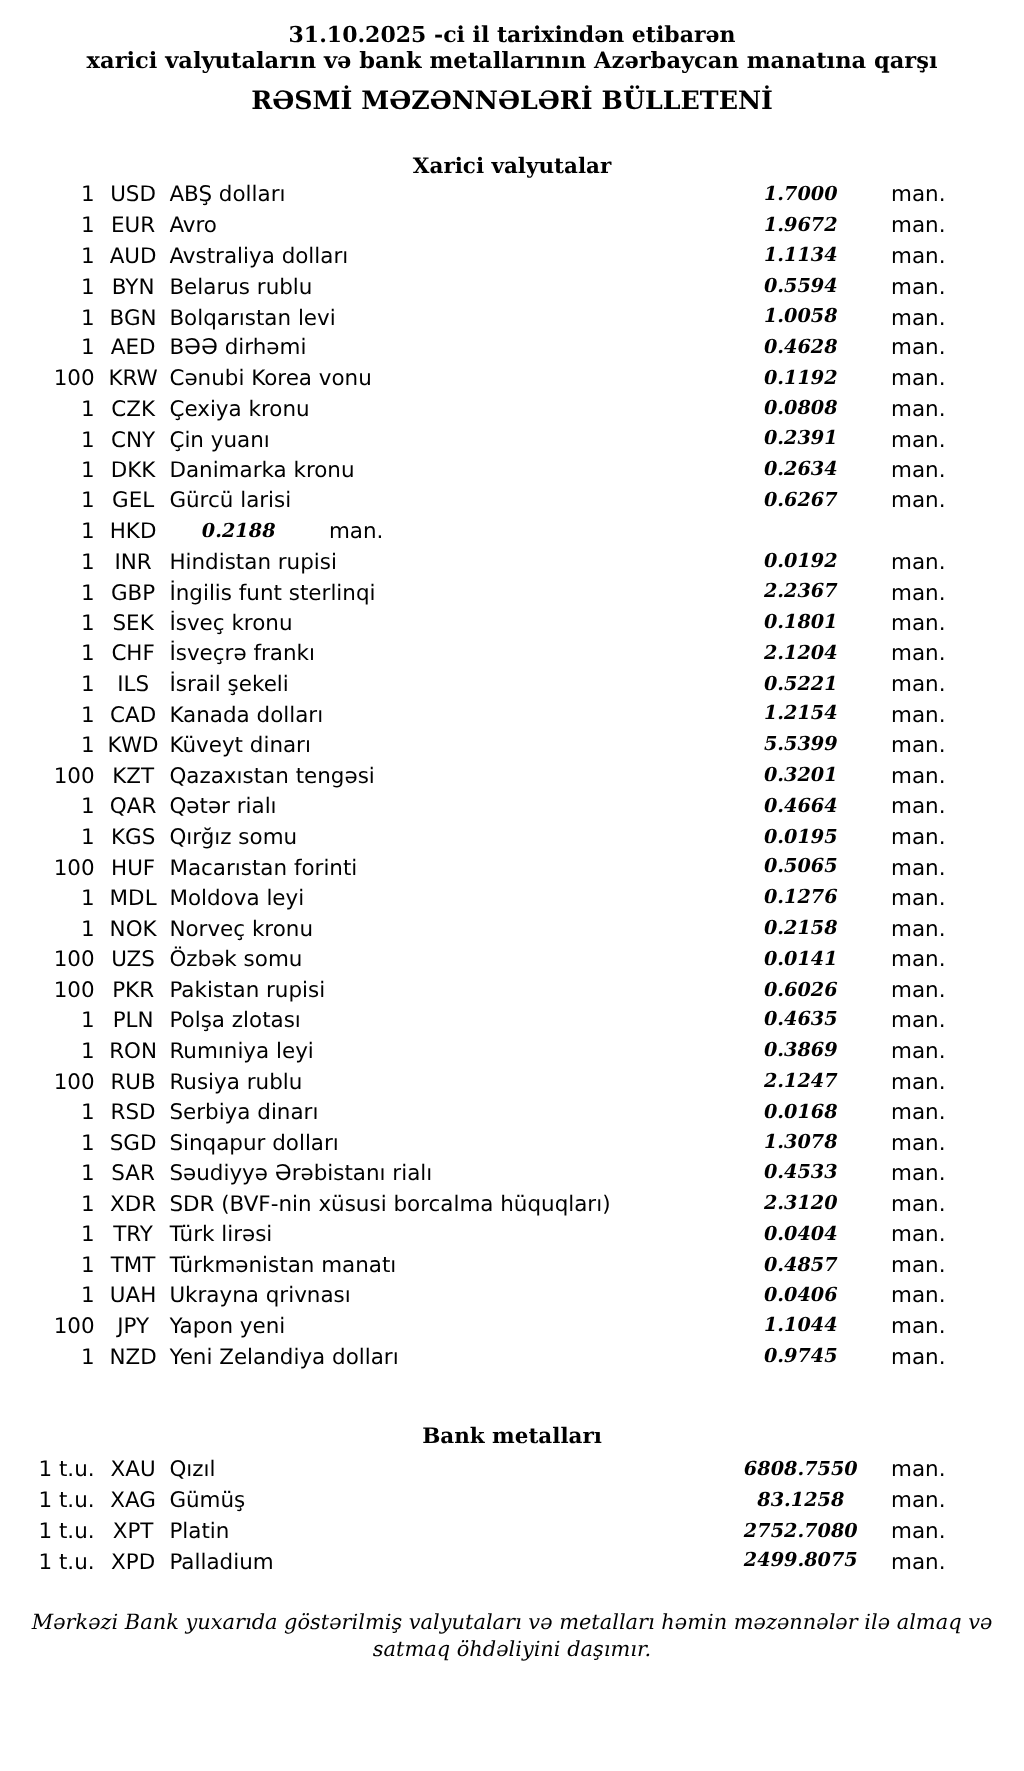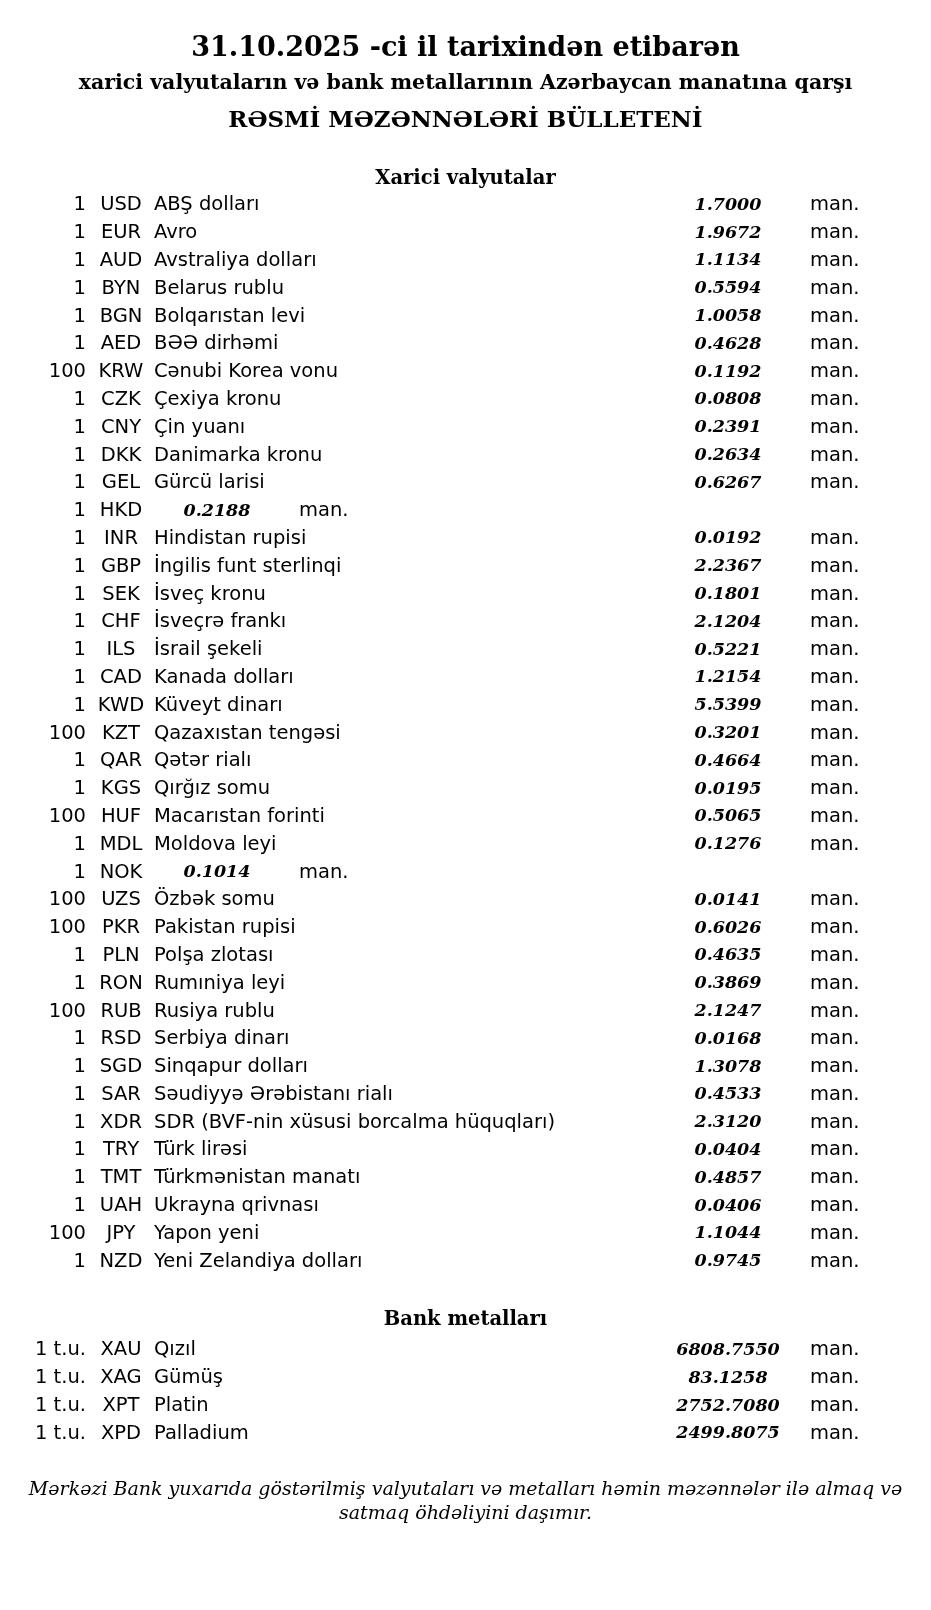--- a/index.html
+++ b/index.html
@@ -14,29 +14,29 @@
     color: #000000;
     font-family: "DejaVu Sans", sans-serif;
     -webkit-font-smoothing: antialiased;
   }
   .serifbold {
     font-family: "DejaVu Serif", "Liberation Serif", serif;
     font-weight: 700;
     text-align: center;
   }
   .doc-title    { font-size: 27px;   line-height: 32px; margin-top: 52px; }
-  .doc-date     { font-size: 27px;   line-height: 22px; margin-top: 36px; }
-  .doc-subtitle { font-size: 20.5px; line-height: 23px; margin-top: 13px; }
+  .doc-date     { font-size: 20px;   line-height: 22px; margin-top: 20px; }
+  .doc-subtitle { font-size: 20.5px; line-height: 23px; margin-top: 2px; }
   .doc-bulletin { font-size: 23px; line-height: 24px; margin-top: 13px; }
   .section-heading {
     font-size: 19.5px;
     line-height: 24px;
   }
   .currencies-heading { margin-top: 35px; }
-  .metals-heading     { margin-top: 33px; }
+  .metals-heading     { margin-top: 47px; }
   .rows { margin-top: 0; }
   .metal-rows { margin-top: 4px; }
   .rate-row {
     display: flex;
     align-items: center;
     height: 27.8px;
     padding-right: 69px;
     box-sizing: border-box;
   }
   .c-amount {
@@ -266,21 +266,22 @@
         <div class="rate-row">
           <span class="c-amount">1</span>
           <span class="c-code">MDL</span>
           <span class="c-name">Moldova leyi</span>
           <span class="c-rate">0.1276</span>
           <span class="c-unit">man.</span>
         </div>
         <div class="rate-row">
           <span class="c-amount">1</span>
           <span class="c-code">NOK</span>
-          <span class="c-rate">0.1014</span>
+          <span class="c-name">Norveç kronu</span>
+          <span class="c-rate">0.2158</span>
           <span class="c-unit">man.</span>
         </div>
         <div class="rate-row">
           <span class="c-amount">100</span>
           <span class="c-code">UZS</span>
           <span class="c-name">Özbək somu</span>
           <span class="c-rate">0.0141</span>
           <span class="c-unit">man.</span>
         </div>
         <div class="rate-row">

